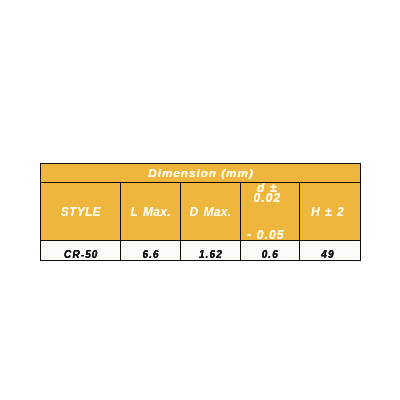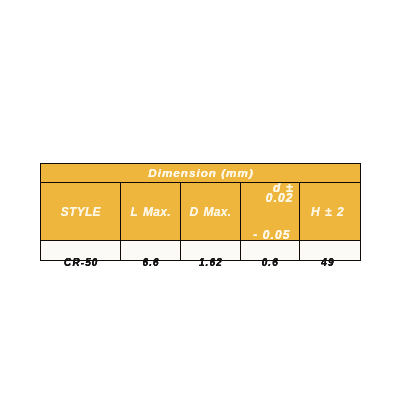--- a/index.html
+++ b/index.html
@@ -50,28 +50,28 @@
   .spec-table td.head-cell {
     background: #efb63d;
     color: #fdf6e3;
     height: 31.9px;
     font-size: 12px;
     letter-spacing: 0.3px;
     word-spacing: 1.4px;
     padding-left: 0.3px;
     line-height: 11px;
   }
-  .dlabel { display: block; position: relative; top: 12px; text-shadow: 0 0 0.35px #141414, 0 0 0.35px #141414; }
+  .dlabel { display: block; position: relative; top: 4px; text-shadow: 0 0 0.35px #141414, 0 0 0.35px #141414; }
   .hlabel { display: block; position: relative; top: 1px; text-shadow: 0 0 0.25px #fdf6e3; }
   .tol-wrap {
     display: block;
     position: relative;
     top: 1px;
     line-height: 9.7px;
-    text-align: right;
+    text-align: center;
     padding-right: 5px;
     letter-spacing: 1.1px;
     word-spacing: 0.1px;
     text-shadow: 0 0 0.35px #fdf6e3, 0 0 0.35px #fdf6e3;
   }
   .tol-wrap .l2 { display: block; padding-right: 3px; margin-top: 28px; }
   .spec-table td.data-cell {
     background: #fbfaf6;
     color: #141414;
     height: 19.4px;

